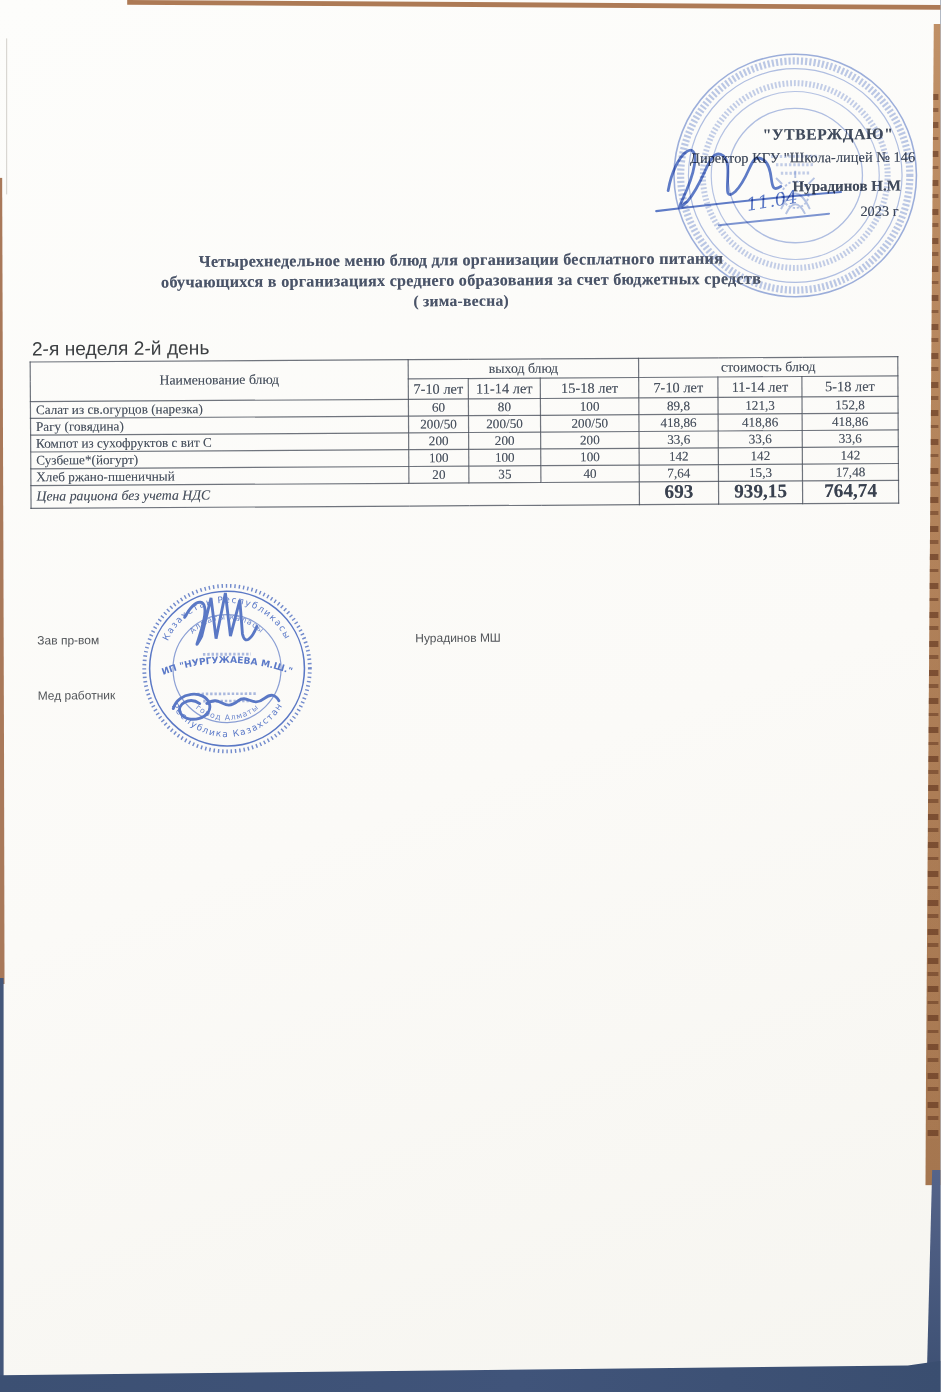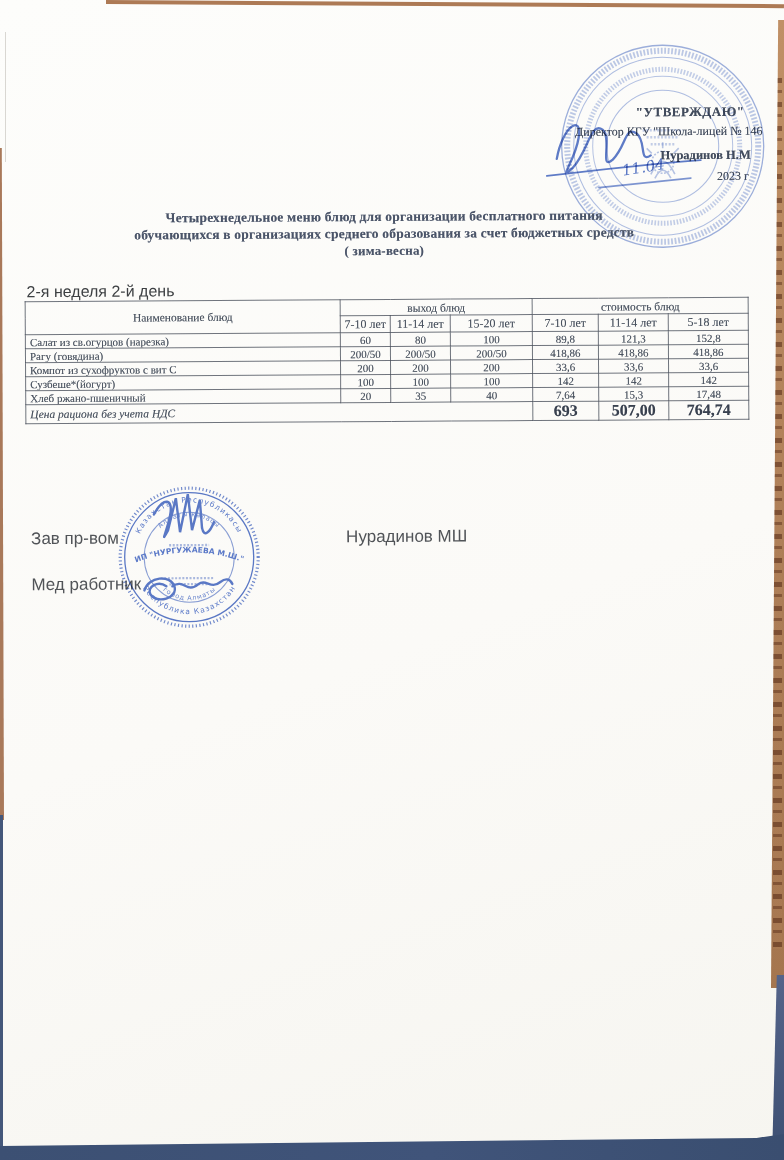--- a/index.html
+++ b/index.html
@@ -49,21 +49,21 @@
   table.menu th,table.menu td{border:1px solid rgba(72,78,90,.78);padding:0;
     text-align:center;font-weight:normal;overflow:hidden;white-space:nowrap;}
   table.menu tr.h1 th{height:15px;font-size:11.5px;}
   table.menu tr.h2 th{height:16px;font-size:12px;}
   table.menu td{height:13px;}
   table.menu .name{text-align:left;padding-left:4px;}
   table.menu tr.total td{height:18px;}
   table.menu tr.total .tname{font-style:italic;font-size:11.5px;}
   table.menu tr.total .num{font-weight:bold;font-size:16px;color:#39414f;}
   .sig-label{position:absolute;font-family:"Liberation Sans",sans-serif;
-    font-size:17px;color:#515458;}
+    font-size:10px;color:#515458;}
   #sig1{top:527px;left:30px;} #sig2{top:573px;left:30px;} #signer{top:527px;left:345px;}
   
   .stamp{position:absolute;mix-blend-mode:multiply;}
   #stamp-top{left:556px;top:40px;opacity:.8;}
   #stamp-bottom{left:113px;top:481px;opacity:.92;}
   #sign-top{left:540px;top:105px;opacity:.9;}
   .stamp *{vector-effect:non-scaling-stroke;}
 </style>
 </head>
 <body>
@@ -132,21 +132,21 @@
       </colgroup>
       <tbody>
           <tr class="h1">
         <th rowspan="2">Наименование блюд</th>
         <th colspan="3">выход блюд</th>
         <th colspan="3">стоимость блюд</th>
       </tr>
       <tr class="h2">
         <th>7-10 лет</th>
         <th>11-14 лет</th>
-        <th>15-20 лет</th>
+        <th>15-18 лет</th>
         <th>7-10 лет</th>
         <th>11-14 лет</th>
         <th>5-18 лет</th>
       </tr>
       <tr>
         <td class="name">Салат из св.огурцов (нарезка)</td>
         <td>60</td>
         <td>80</td>
         <td>100</td>
         <td>89,8</td>
@@ -185,21 +185,21 @@
         <td>20</td>
         <td>35</td>
         <td>40</td>
         <td>7,64</td>
         <td>15,3</td>
         <td>17,48</td>
       </tr>
       <tr class="total">
         <td class="name tname" colspan="4">Цена рациона без учета НДС</td>
         <td class="num">693</td>
-        <td class="num">507,00</td>
+        <td class="num">939,15</td>
         <td class="num">764,74</td>
       </tr>
     </tbody>
       </table>
 
     <div id="sig1" class="sig-label">Зав пр-вом</div>
     <div id="sig2" class="sig-label">Мед работник</div>
     <div id="signer" class="sig-label">Нурадинов МШ</div>
 
     <svg id="stamp-bottom" class="stamp" width="150" height="150" viewBox="0 0 150 150">

